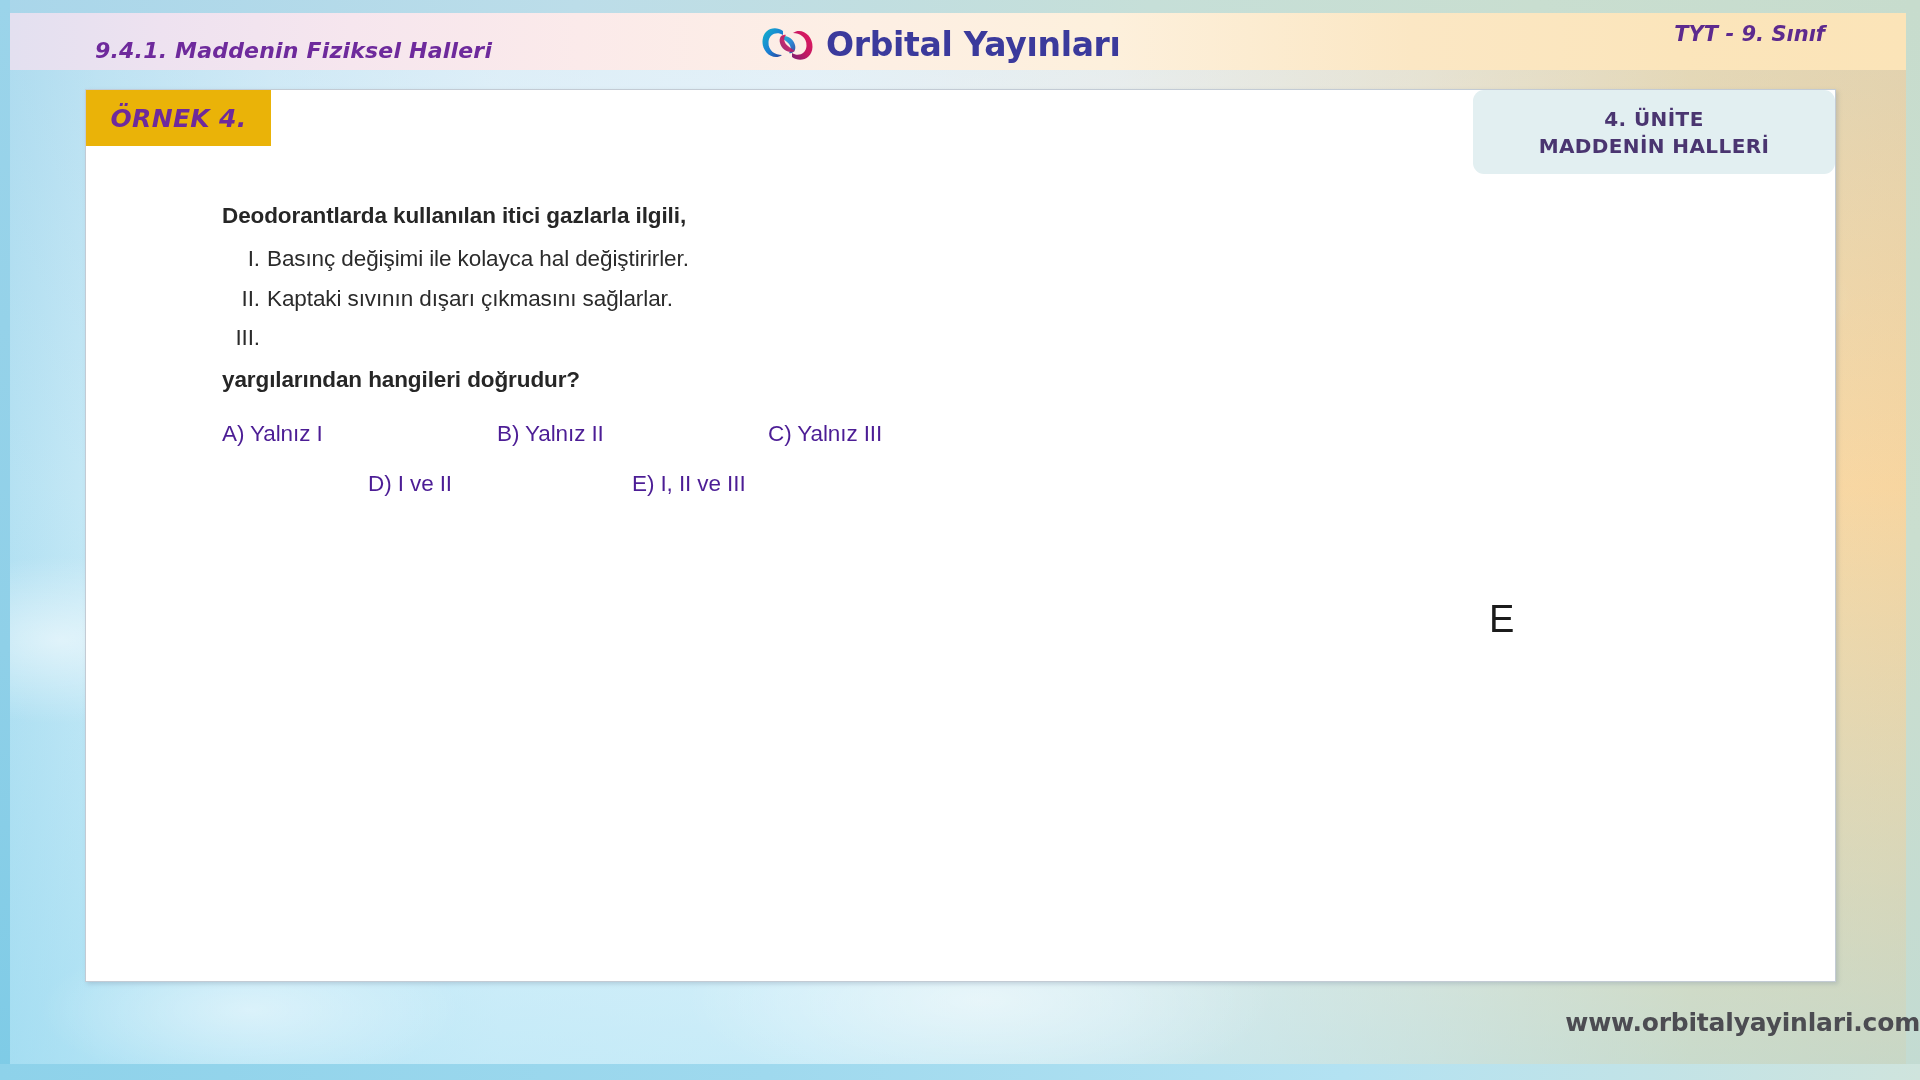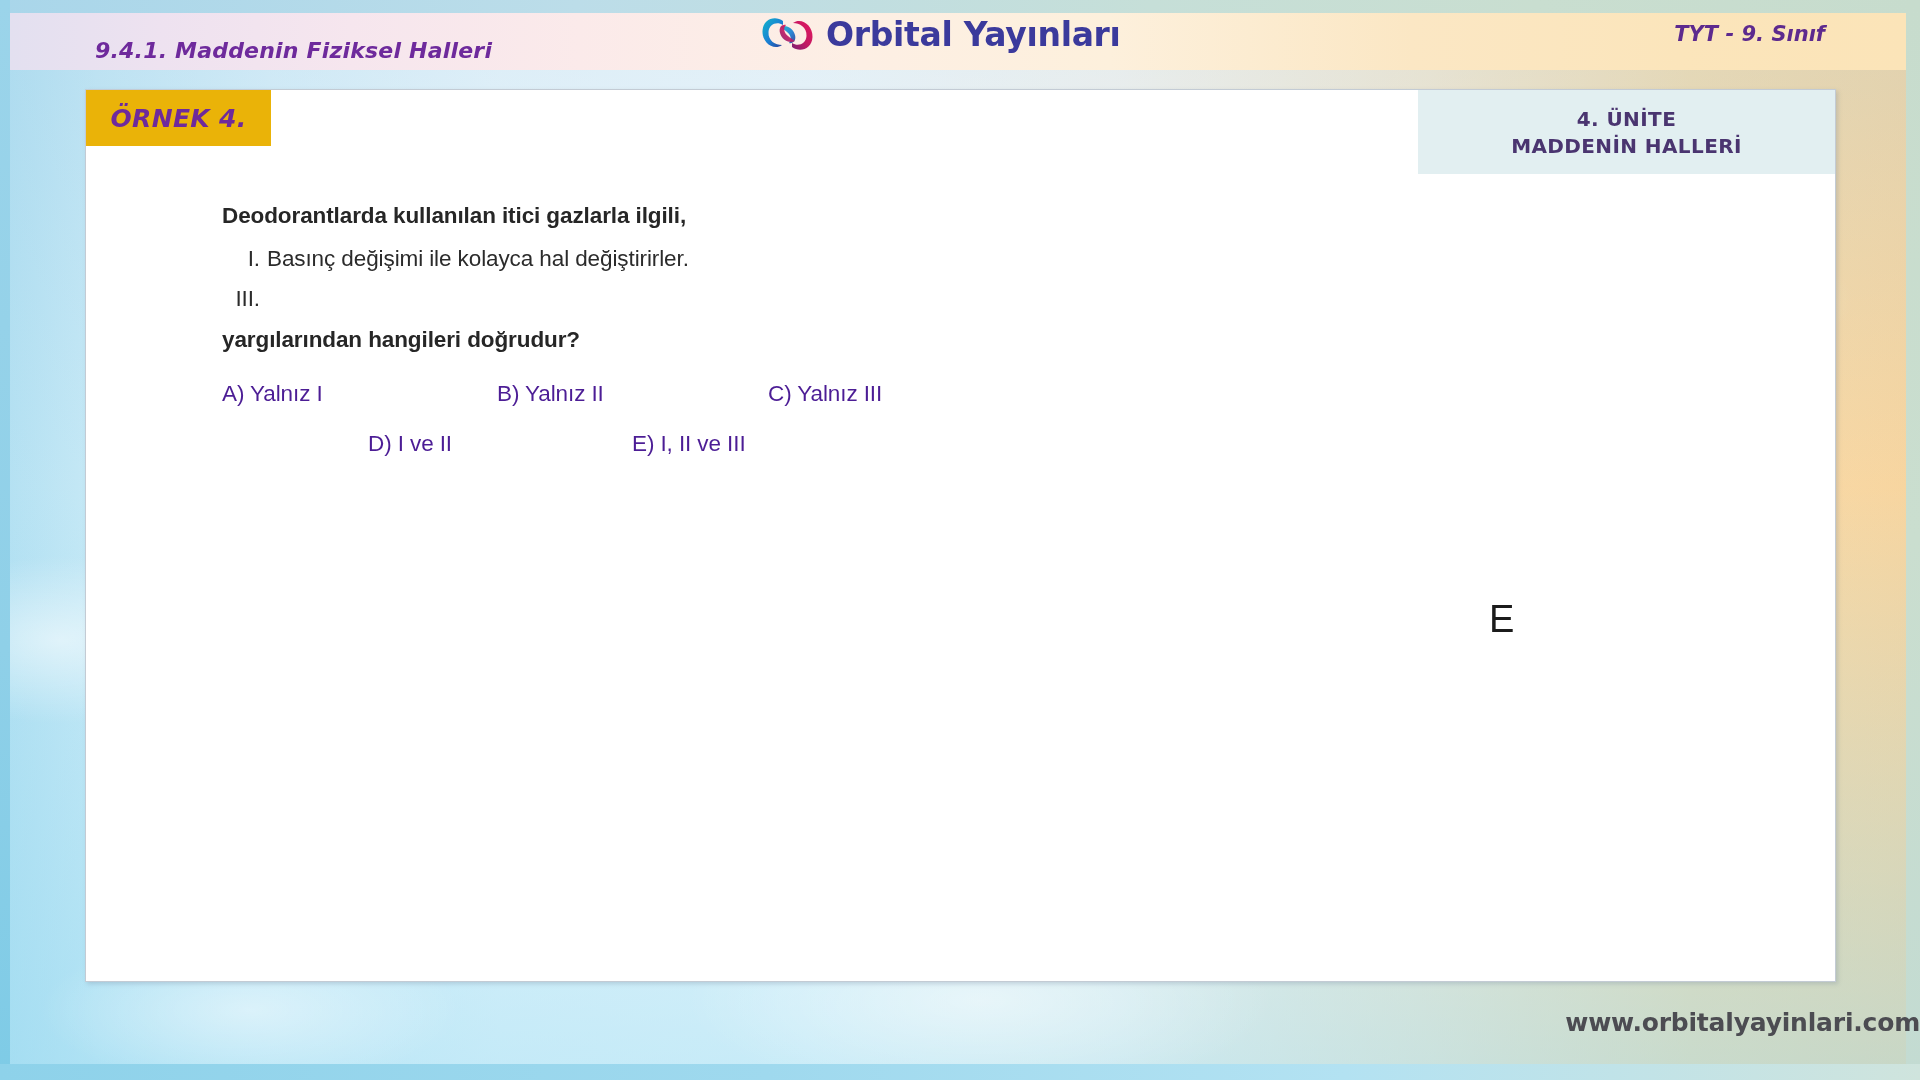--- a/index.html
+++ b/index.html
@@ -62,21 +62,21 @@
 
   #chapter-title {
     position:absolute; left:95px; top:38px;
     font-family:"DejaVu Sans", sans-serif;
     font-size:22px; font-weight:700; font-style:italic;
     color:#6e2a9c; letter-spacing:.2px;
     white-space:nowrap;
   }
 
   #brand {
-    position:absolute; left:760px; top:14px;
+    position:absolute; left:760px; top:24px;
     display:flex; align-items:center; gap:11px;
   }
   #brand-logo { width:55px; height:40px; display:block; }
   #brand-name {
     font-family:"DejaVu Sans", sans-serif;
     font-size:33px; font-weight:700; color:#3b3a9c;
     letter-spacing:-.3px; white-space:nowrap;
   }
 
   #grade-label {
@@ -102,24 +102,24 @@
     display:flex; align-items:center; justify-content:center;
   }
   #example-badge span {
     font-family:"DejaVu Sans", sans-serif;
     font-size:25px; font-weight:700; font-style:italic;
     color:#6e2a9c; letter-spacing:.3px;
   }
 
   #unit-badge {
     position:absolute; right:0; top:0;
-    width:417px; height:84px;
+    width:362px; height:84px;
     background:#e2eff1;
     display:flex; flex-direction:column;
-    align-items:center; justify-content:center; gap:3px;
+    align-items:center; justify-content:center; gap:3px;border-radius:11px;
   }
   #unit-badge .u-line {
     font-family:"DejaVu Sans", sans-serif;
     font-size:20px; font-weight:700;
     color:#4a3570; letter-spacing:.4px; white-space:nowrap;
   }
 
   
   #question { position:absolute; left:136px; top:112px; width:1100px; }
 
@@ -215,20 +215,24 @@
 
       <div class="stem">Deodorantlarda kullanılan itici gazlarla ilgili,</div>
 
       <div class="roman-list">
 
         <div class="roman-row">
           <span class="roman-num">I.</span>
           <span>Basınç değişimi ile kolayca hal değiştirirler.</span>
         </div>
 
+        <div class="roman-row">
+          <span class="roman-num">II.</span>
+          <span>Kaptaki sıvının dışarı çıkmasını sağlarlar.</span>
+        </div>
 
         <div class="roman-row">
           <span class="roman-num">III.</span>
         </div>
 
       </div>
 
       <div class="stem2">yargılarından hangileri doğrudur?</div>
 
       <div id="options">

